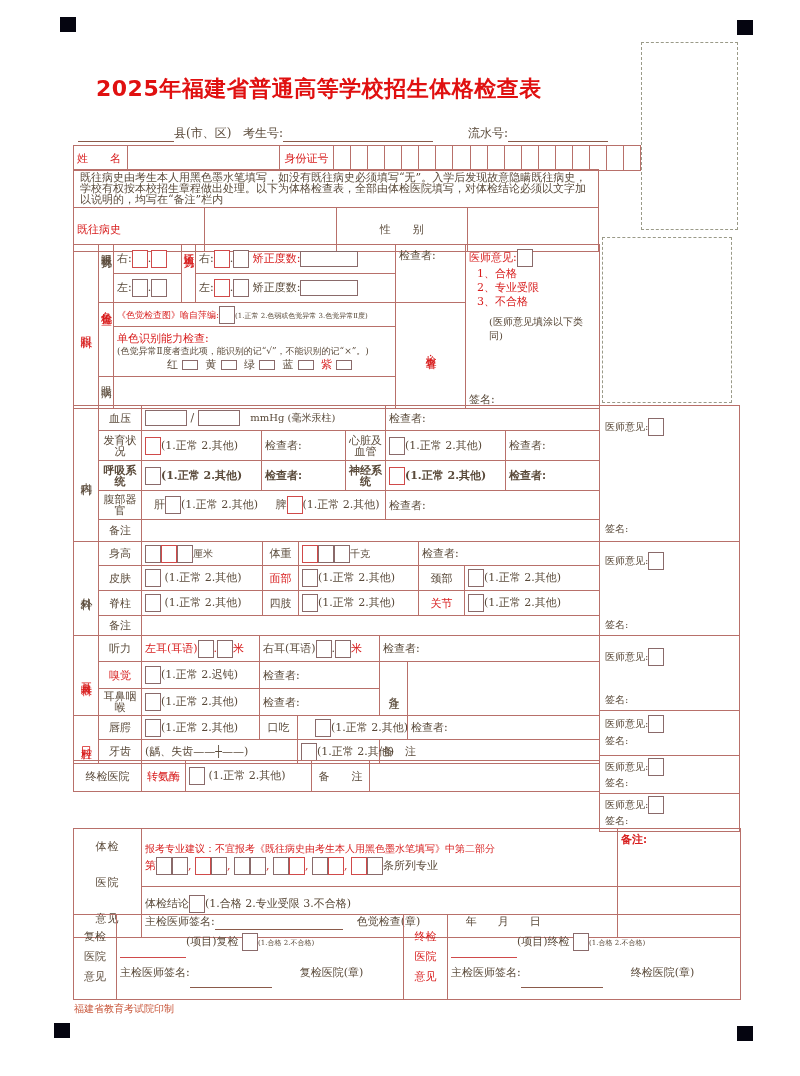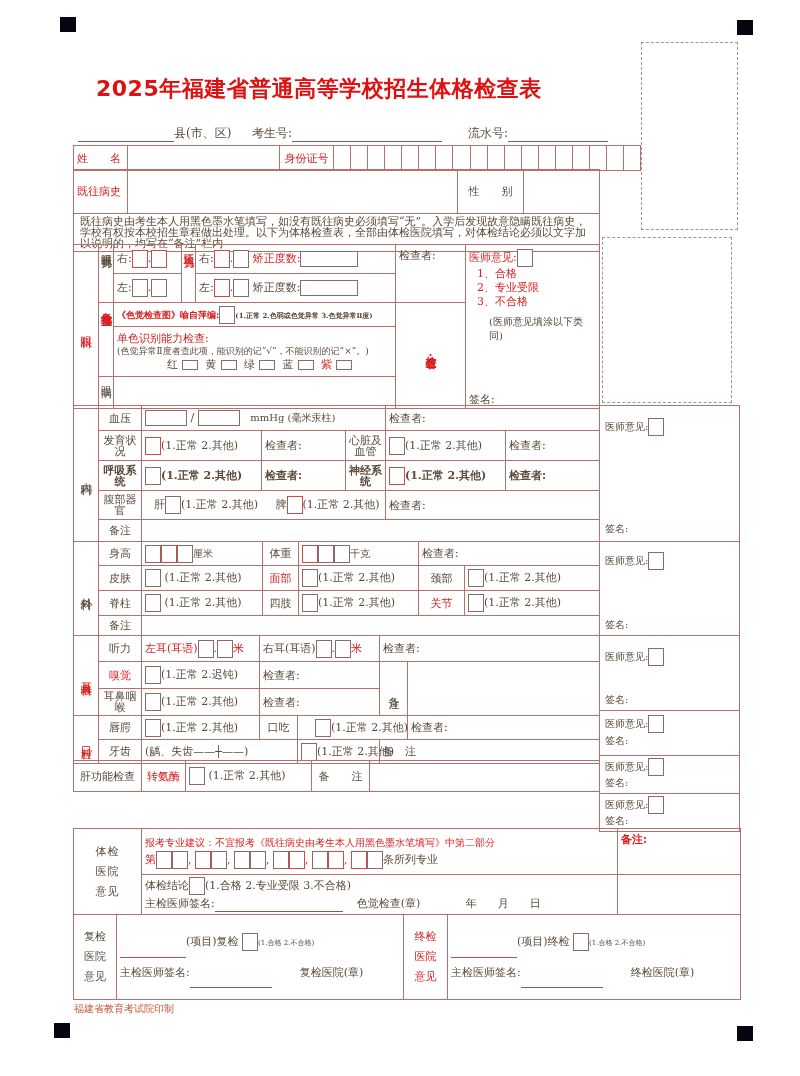--- a/index.html
+++ b/index.html
@@ -34,21 +34,21 @@
 <div class="mark" style="left:737px; top:1026px;"></div>
 
 <div class="photo-box" style="left:641px; top:42px; width:97px; height:188px;"></div>
 <div class="photo-box" style="left:602px; top:237px; width:130px; height:166px;"></div>
 
 <div class="title">2025年福建省普通高等学校招生体格检查表</div>
 
 <div class="hdr" style="left:78px;">
   <span class="uline" style="width:96px;"></span><span>县(市、区)</span>
 </div>
-<div class="hdr" style="left:252px;">
+<div class="hdr" style="left:243px;">
   <span>考生号:</span><span class="uline" style="width:150px;"></span>
 </div>
 <div class="hdr" style="left:468px;">
   <span>流水号:</span><span class="uline" style="width:100px;"></span>
 </div>
 
 <table class="f" style="left:73px; top:145px; width:567px;">
   <tbody>
       <tr style="height:24px;">
     <td style="width:54px;" class="red">姓　　名</td>
@@ -74,28 +74,28 @@
             <div style="flex:1; border-right:1px solid #b8706a;"></div>
             <div style="flex:1; border-right:1px solid #b8706a;"></div>
             <div style="flex:1;"></div>
       </div>
     </td>
   </tr>
 </tbody>
   </table>
 <table class="f" style="left:73px; top:169px; width:526px;">
   <tbody>
-      <tr style="height:44px;">
+      <tr style="height:31px;">
+    <td colspan="4" class="tiny" style="line-height:11px; padding:2px 6px;">既往病史由考生本人用黑色墨水笔填写，如没有既往病史必须填写“无”。入学后发现故意隐瞒既往病史，学校有权按本校招生章程做出处理。以下为体格检查表，全部由体检医院填写，对体检结论必须以文字加以说明的，均写在“备注”栏内</td>
+  </tr>
+  <tr style="height:44px;">
     <td style="width:54px;" class="red">既往病史</td>
     <td style="width:330px;"></td>
     <td style="width:66px;" class="center">性　　别</td>
     <td style="width:76px;"></td>
-  </tr>
-  <tr style="height:31px;">
-    <td colspan="4" class="tiny" style="line-height:11px; padding:2px 6px;">既往病史由考生本人用黑色墨水笔填写，如没有既往病史必须填写“无”。入学后发现故意隐瞒既往病史，学校有权按本校招生章程做出处理。以下为体格检查表，全部由体检医院填写，对体检结论必须以文字加以说明的，均写在“备注”栏内</td>
   </tr>
 </tbody>
   </table>
 
 <table class="f" style="left:73px; top:244px; width:526px;">
   <colgroup>
     <col style="width:25px;">
       <col style="width:15px;">
       <col style="width:68px;">
       <col style="width:14px;">
@@ -117,21 +117,21 @@
       <span class="stack red" style="padding-left:8px;">2、专业受限</span>
       <span class="stack red" style="padding-left:8px;">3、不合格</span>
       <span class="stack small" style="margin-top:6px;margin-left:20px;">(医师意见填涂以下类同)</span>
       <span class="stack" style="margin-top:50px;">签名:</span>
     </td>
   </tr>
   <tr style="height:29px;">
     <td style="white-space:nowrap;"><span>左:</span><span class="box"></span><span>.</span><span class="box"></span></td>
     <td style="white-space:nowrap;"><span>左:</span><span class="box r"></span><span>.</span><span class="box"></span> <span>矫正度数:</span><span class="wbox"></span></td>
   </tr>
-  <tr style="height:24px;font-weight:bold;">
+  <tr style="height:24px;">
     <td rowspan="2" class="vert small red" style="padding:0;">色觉检查</td>
     <td colspan="3" style="white-space:nowrap; font-size:9px;"><span class="red">《色觉检查图》喻自萍编:</span><span class="box"></span><span class="tiny">(1.正常 2.色弱或色觉异常 3.色觉异常Ⅱ度)</span></td>
     <td rowspan="3" class="center red vert" style="font-size:11px;">检查者:</td>
   </tr>
   <tr style="height:50px;">
     <td colspan="3" class="small" style="line-height:13px;">
       <span class="stack red">单色识别能力检查:</span>
       <span class="stack" style="font-size:9px;">(色觉异常Ⅱ度者查此项，能识别的记“√”，不能识别的记“×”。)</span>
       <span class="stack" style="padding-left:50px;">
         <span>红</span><span class="sbox"></span>
@@ -290,21 +290,21 @@
 <table class="f" style="left:73px; top:760px; width:526px;">
   <colgroup>
     <col style="width:68px;">
       <col style="width:44px;">
       <col style="width:126px;">
       <col style="width:58px;">
       <col style="width:230px;">
   </colgroup>
   <tbody>
   <tr style="height:31px;">
-    <td class="center small">肝功能检查</td>
+    <td class="center small">终检医院</td>
     <td class="center small red">转氨酶</td>
     <td class="small" style="white-space:nowrap;"><span class="box"></span> <span>(1.正常 2.其他)</span></td>
     <td class="center small">备　　注</td>
     <td></td>
   </tr>
 </tbody>
   </table>
 
 <table class="f" style="left:599px; top:405px; width:141px;">
   <tbody>
@@ -348,21 +348,21 @@
   </table>
 
 <table class="f" style="left:73px; top:828px; width:667px;">
   <colgroup>
     <col style="width:68px;">
       <col style="width:476px;">
       <col style="width:123px;">
   </colgroup>
   <tbody>
       <tr style="height:46px;">
-    <td rowspan="2" class="center" style="line-height:20px;font-family:Liberation Mono, monospace;"><span class="vert" style="writing-mode:horizontal-tb; display:inline-block; width:28px; word-break:break-all; font-size:11px;">体检医院意见</span></td>
+    <td rowspan="2" class="center" style="line-height:36px;font-family:Liberation Mono, monospace;"><span class="vert" style="writing-mode:horizontal-tb; display:inline-block; width:28px; word-break:break-all; font-size:11px;">体检医院意见</span></td>
     <td class="small" style="line-height:16px;">
       <span class="stack red" style="font-size:10px;">报考专业建议：不宜报考《既往病史由考生本人用黑色墨水笔填写》中第二部分</span>
       <span class="stack red" style="white-space:nowrap;">
         <span>第</span><span class="box"></span><span class="box"></span><span>,</span>
         <span class="box r"></span><span class="box"></span><span>,</span>
         <span class="box"></span><span class="box"></span><span>,</span>
         <span class="box"></span><span class="box r"></span><span>,</span>
         <span class="box"></span><span class="box r"></span><span>,</span>
         <span class="box r"></span><span class="box"></span><span style="color:#5a4a3a;">条所列专业</span>
       </span>

